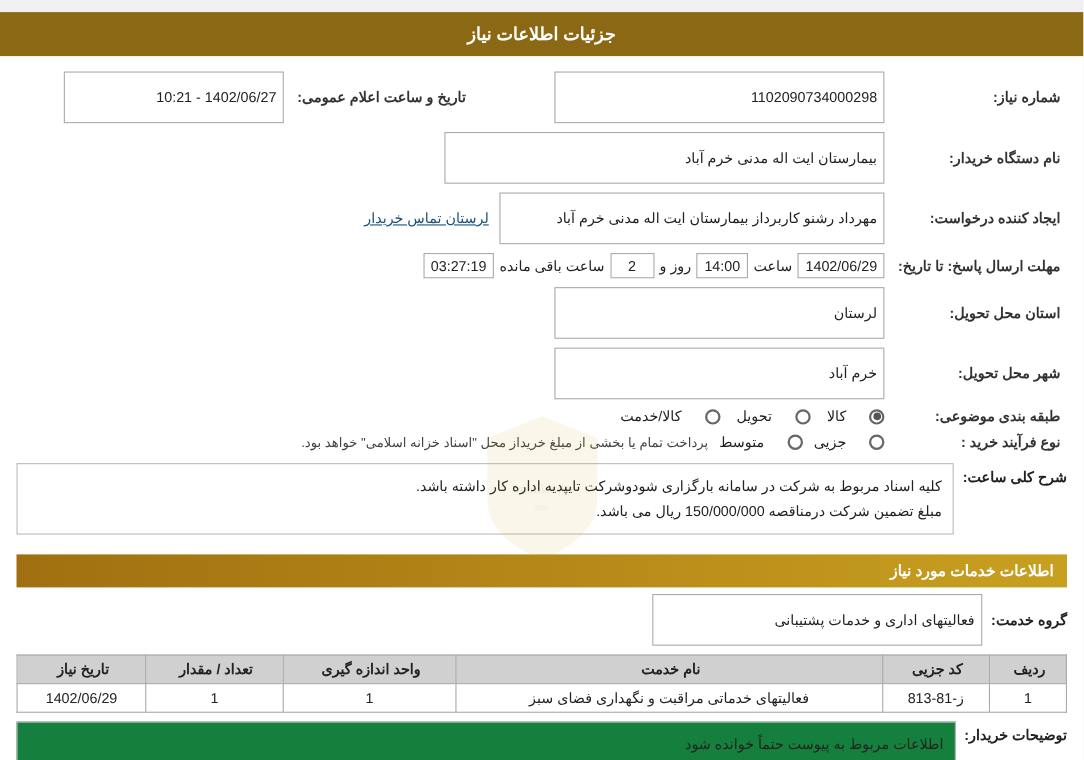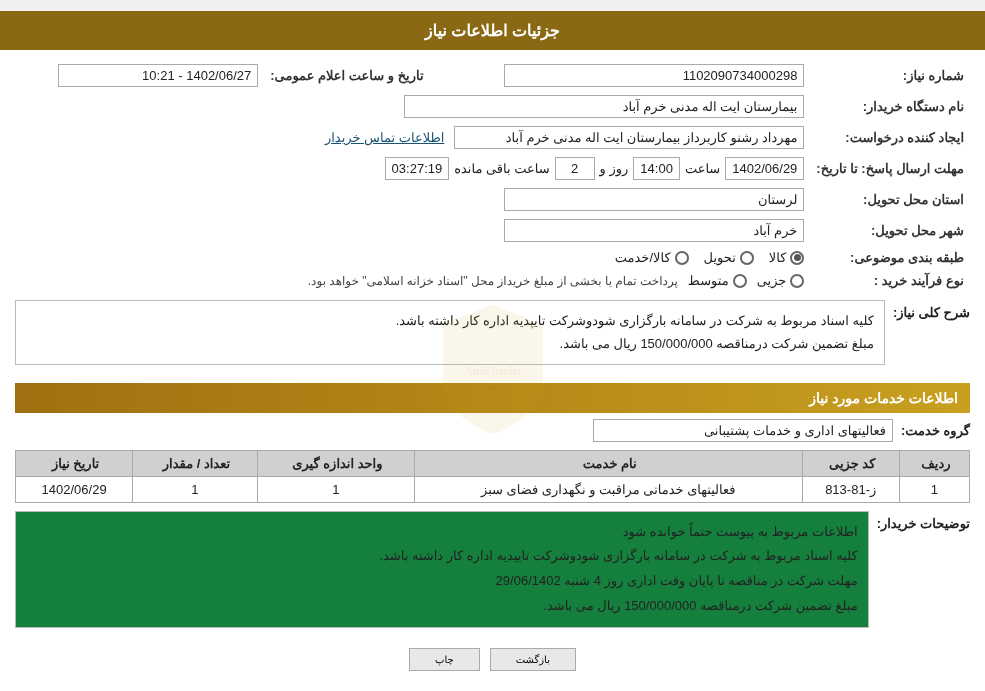--- a/index.html
+++ b/index.html
@@ -41,21 +41,21 @@
       white-space: nowrap;
       text-align: right;
       width: 130px;
     }
     .value-cell {
       text-align: right;
     }
     .input-box {
       border: 1px solid #aaa;
       background: #fff;
-      padding: 3px 6px;
+      padding: 15px 6px;
       display: inline-block;
       min-width: 200px;
     }
     .input-box-wide {
       min-width: 400px;
     }
     .input-box-medium {
       min-width: 300px;
     }
     .link-text {
@@ -85,21 +85,21 @@
     }
     .radio-row {
       display: flex;
       align-items: center;
       gap: 15px;
       direction: rtl;
     }
     .radio-item {
       display: flex;
       align-items: center;
-      gap: 4px;
+      gap: 21px;
       text-align: center;
     }
     .radio-circle {
       width: 14px;
       height: 14px;
       border-radius: 50%;
       border: 2px solid #666;
       display: inline-block;
       background: #fff;
       position: relative;
@@ -240,21 +240,21 @@
         <td class="value-cell" colspan="3">
           <div class="input-box input-box-wide">بیمارستان ایت اله مدنی خرم آباد</div>
         </td>
       </tr>
 
       <tr>
         <td class="label-cell">ایجاد کننده درخواست:</td>
         <td class="value-cell" colspan="3">
           <div style="display:flex; gap:10px; align-items:center; direction:rtl;">
             <div class="input-box" style="min-width:350px;">مهرداد رشنو کاربرداز بیمارستان ایت اله مدنی خرم آباد</div>
-            <span class="link-text">اطلاعات تماس خریدار</span>
+            <span class="link-text">لرستان تماس خریدار</span>
           </div>
         </td>
       </tr>
 
       <tr>
         <td class="label-cell">مهلت ارسال پاسخ: تا تاریخ:</td>
         <td class="value-cell" colspan="3">
           <div class="date-row">
             <div class="date-box">1402/06/29</div>
             <span>ساعت</span>
@@ -314,21 +314,21 @@
               <span>متوسط</span>
             </div>
             <span class="purchase-type-text">پرداخت تمام یا بخشی از مبلغ خریداز محل "اسناد خزانه اسلامی" خواهد بود.</span>
           </div>
         </td>
       </tr>
     </tbody>
       </table>
 
     <div style="display:flex; align-items:flex-start; gap:8px; margin-bottom:8px; direction:rtl;">
-      <span style="font-weight:bold; white-space:nowrap; padding-top:5px;">شرح کلی نیاز:</span>
+      <span style="font-weight:bold; white-space:nowrap; padding-top:5px;">شرح کلی ساعت:</span>
       <div class="description-box" style="flex:1;">
         <span>کلیه اسناد مربوط به شرکت در سامانه بارگزاری شودوشرکت تایپدیه اداره کار داشته باشد.<br>مبلغ تضمین شرکت درمناقصه 150/000/000 ریال می باشد.</span>
       </div>
     </div>
 
     <div class="section-header">
       <span>اطلاعات خدمات مورد نیاز</span>
     </div>
 
     <div class="group-row">

